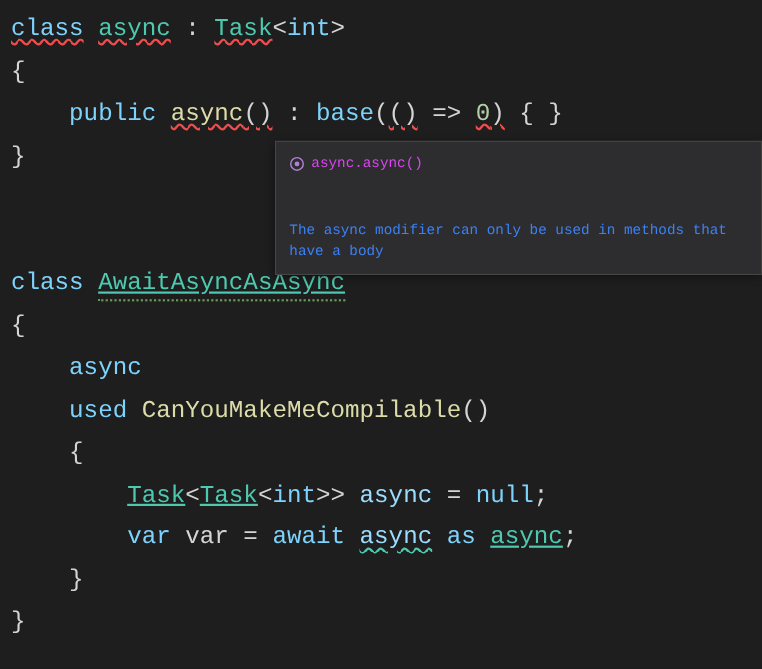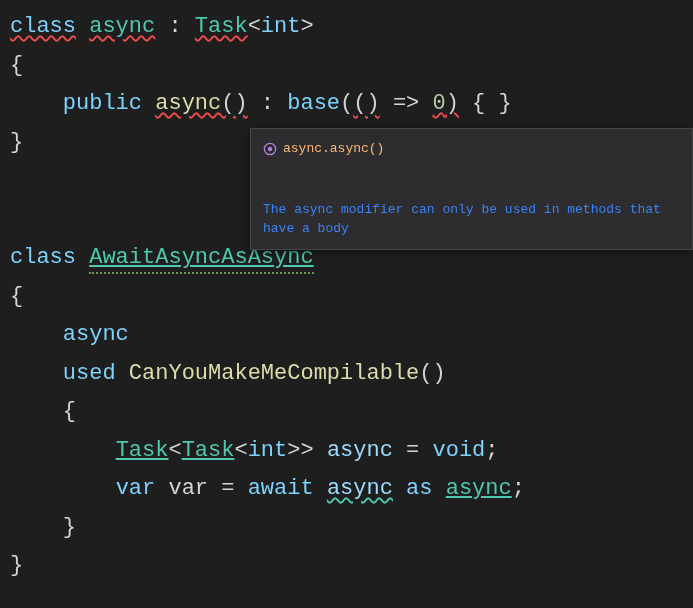--- a/index.html
+++ b/index.html
@@ -65,21 +65,21 @@
       align-items: center;
       gap: 6px;
       margin-bottom: 6px;
     }
     .tooltip-icon {
       width: 14px;
       height: 14px;
       flex-shrink: 0;
     }
     .tooltip-sig {
-      color: #fdba74;
+      color: #d946ef;
       font-family: 'Consolas', 'Courier New', monospace;
     }
     .tooltip-msg {
       color: #3b82f6;
       margin-top: 41px;
     }
   </style>
 </head>
 <body>
 
@@ -99,21 +99,21 @@
 <div class="code-line"><span class="kw-blue">class</span><span> </span><span class="kw-teal err-green-dash">AwaitAsyncAsAsync</span></div>
 
 <div class="code-line"><span class="punct">{</span></div>
 
 <div class="code-line"><span>    </span><span class="kw-blue">async</span></div>
 
 <div class="code-line"><span>    </span><span class="kw-blue">used</span><span> </span><span class="ident">CanYouMakeMeCompilable</span><span class="punct">()</span></div>
 
 <div class="code-line"><span>    </span><span class="punct">{</span></div>
 
-<div class="code-line"><span>        </span><span class="kw-teal">Task</span><span class="punct">&lt;</span><span class="kw-teal">Task</span><span class="punct">&lt;</span><span class="kw-blue">int</span><span class="punct">&gt;&gt;</span><span> </span><span class="varname">async</span><span class="punct"> = </span><span class="kw-blue">void</span><span class="punct">;</span></div>
+<div class="code-line"><span>        </span><span class="kw-teal">Task</span><span class="punct">&lt;</span><span class="kw-teal">Task</span><span class="punct">&lt;</span><span class="kw-blue">int</span><span class="punct">&gt;&gt;</span><span> </span><span class="varname">async</span><span class="punct"> = </span><span class="kw-blue">null</span><span class="punct">;</span></div>
 
 <div class="code-line"><span>        </span><span class="kw-blue">var</span><span> </span><span class="plain">var</span><span class="punct"> = </span><span class="kw-blue">await</span><span> </span><span class="varname err-teal">async</span><span> </span><span class="kw-blue">as</span><span> </span><span class="kw-teal">async</span><span class="punct">;</span></div>
 
 <div class="code-line"><span>    </span><span class="punct">}</span></div>
 
 <div class="code-line"><span class="punct">}</span></div>
 
 </div>
 
 <div class="tooltip" style="top:128px; left:250px;">

